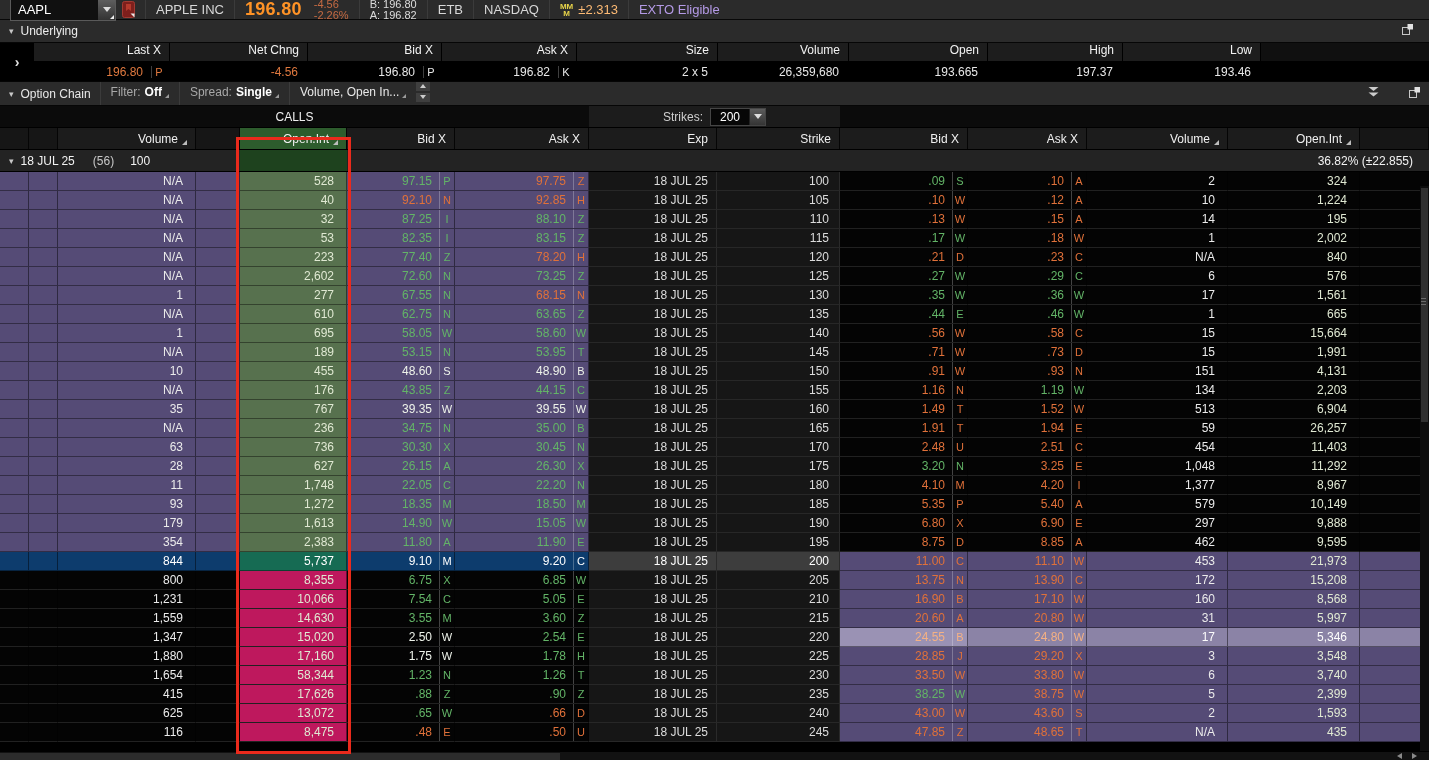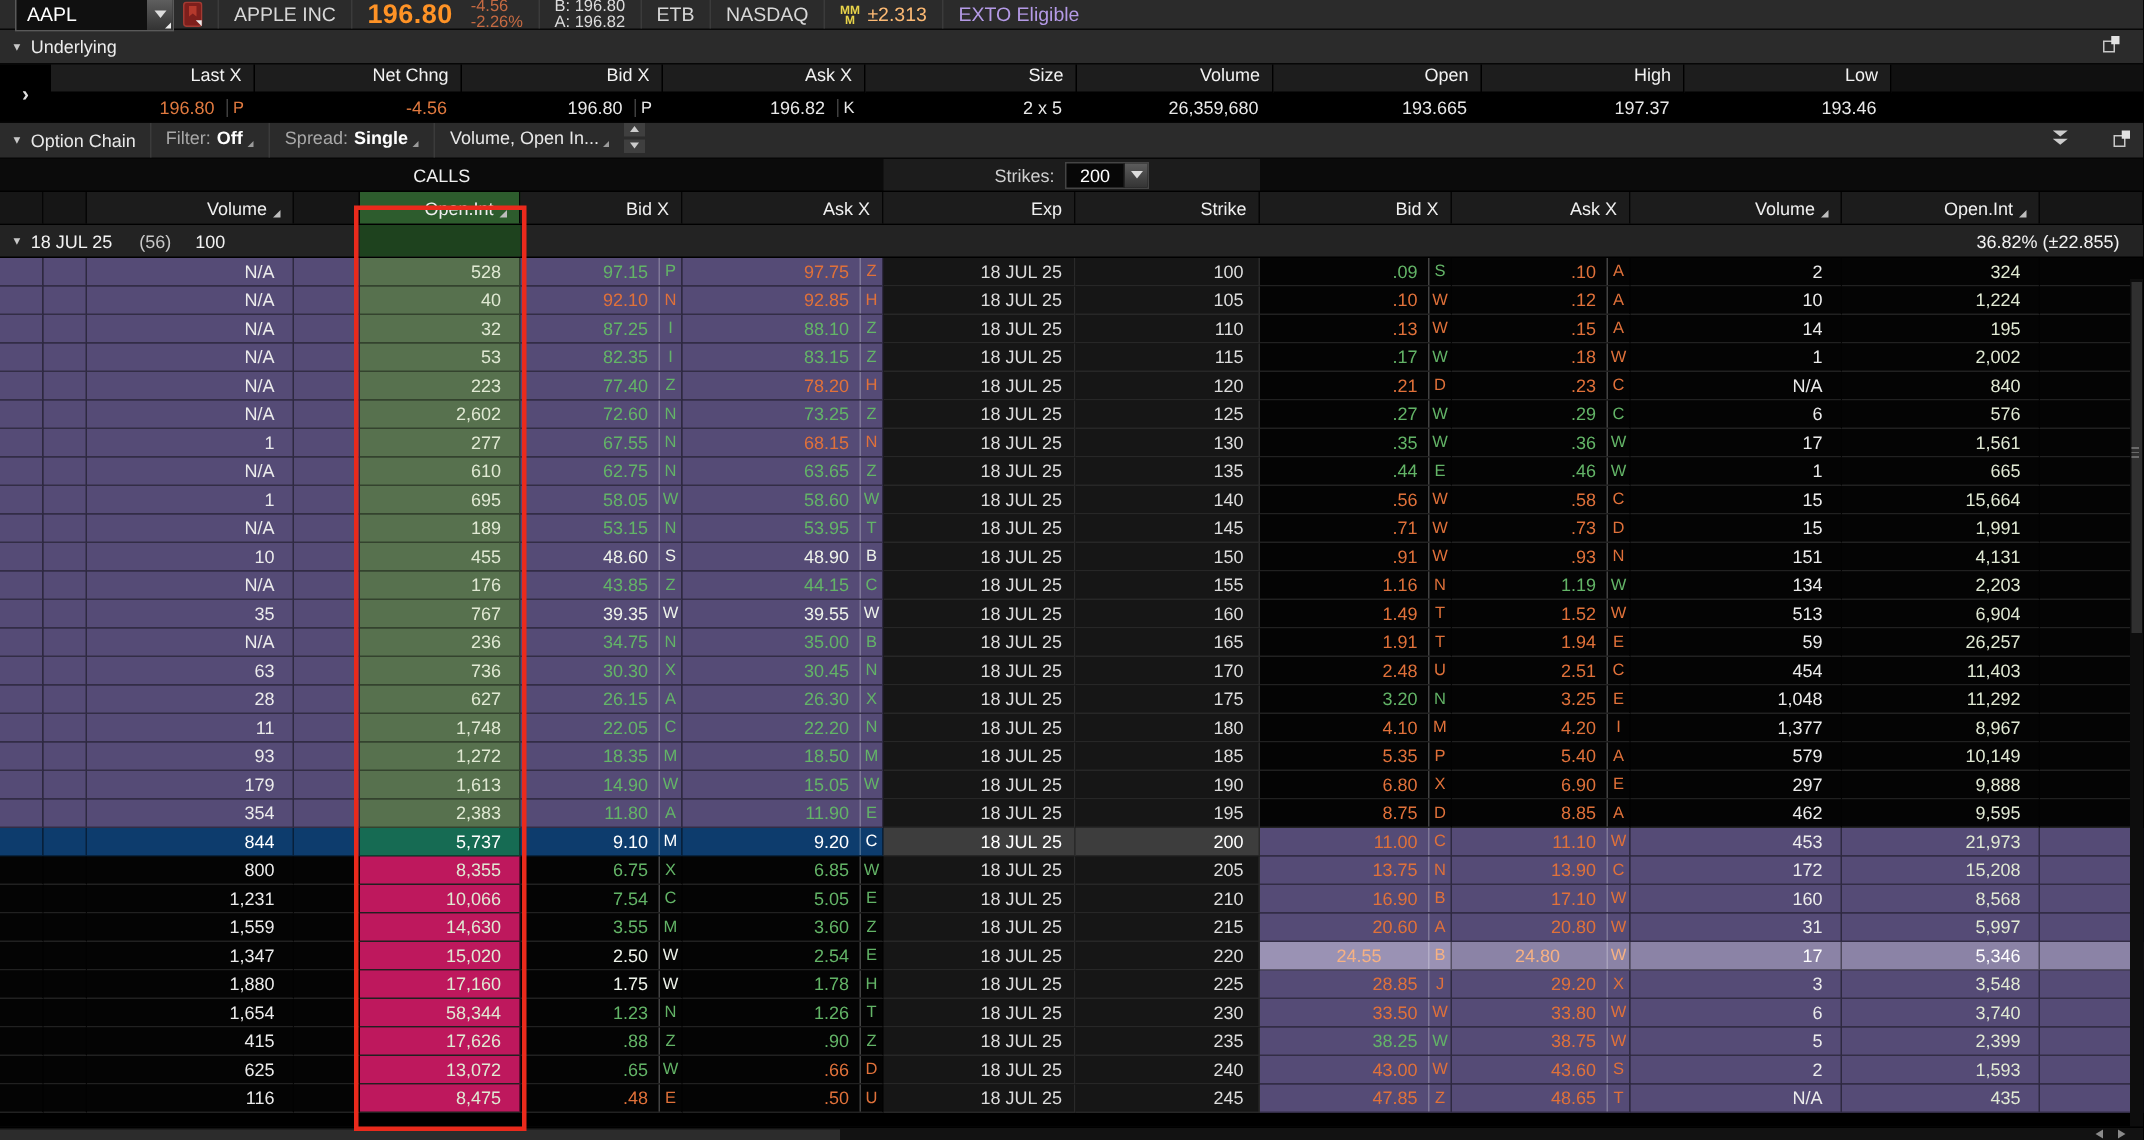--- a/index.html
+++ b/index.html
@@ -102,21 +102,21 @@
   
   .calls.itm .cell { background:#554b76; }
   .calls.itm .cell.oi { background:#57714e; }
   .calls.atm .cell { background:#0d3c6d; }
   .calls.atm .cell.oi { background:#166b53; }
   .calls.otm .cell { background:#040404; border-bottom-color:#212121; }
   .calls.otm .cell.oi { background:#be185d; }
   
   .puts.otm .cell { background:#040404; border-bottom-color:#212121; }
   .puts.itm .cell { background:#554b76; }
-  .puts.sel .cell { background:#8b83a6;gap:24px; }
+  .puts.sel .cell { background:#8b83a6; }
   .puts.sel .cell.bidcell { background:#9a92b4; }
   .puts.sel .cell .num, .puts.sel .cell .xl { color:#fdfdfd; }
   .puts.sel .cell.quote.t-o .num, .puts.sel .cell.quote.t-o .xl { color:#f5b184; }
   
   .mid .cell { background:#161616; border-right-color:#2a2a2a; border-bottom-color:#272727; color:#dcdcdc; }
   .mid.hl .cell { background:#3d3d3d; color:#fff; }
   .mid .cell .num { padding-right:8px; }
   .mid .cell.strikec .num { padding-right:10px; }
   
   .t-g .num, .t-g .xl { color:#63b467; }

